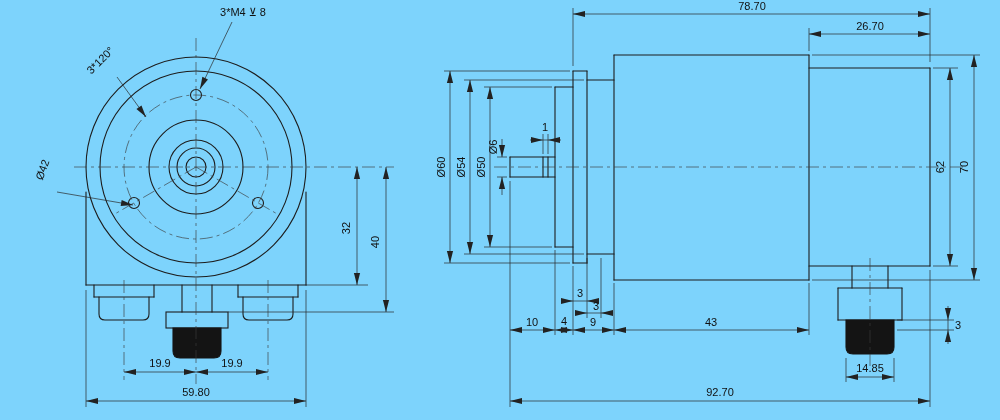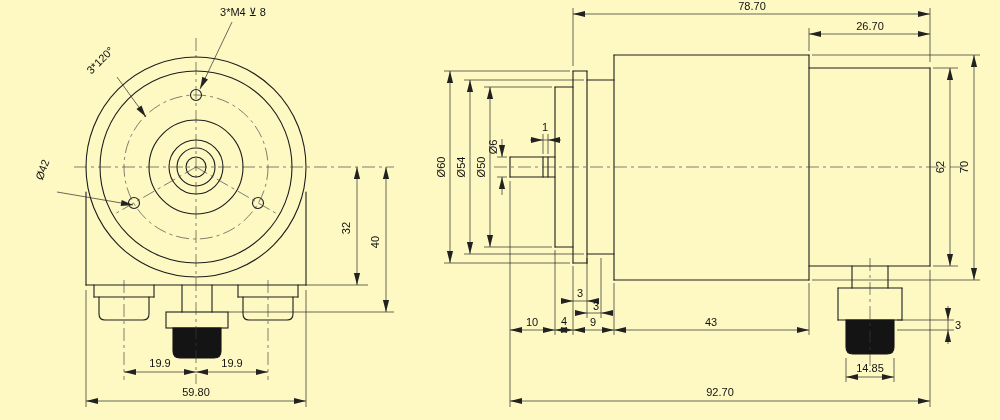--- a/index.html
+++ b/index.html
@@ -1,16 +1,16 @@
 <!DOCTYPE html>
 <html><head>
 <meta charset="utf-8">
 <style>
   html,body{margin:0;padding:0;background:#ffffff;}
-  .sheet{position:relative;width:1000px;height:420px;background:#fef9c3;overflow:hidden;}
+  .sheet{position:relative;width:1000px;height:420px;background:#7dd3fc;overflow:hidden;}
   svg{position:absolute;left:0;top:0;}
   .ol{stroke:#1d1d1d;stroke-width:1.1;fill:none;stroke-linecap:round;}
   .thin{stroke:#2a2a2a;stroke-width:0.7;fill:none;}
   .cl{stroke:#3a3a3a;stroke-width:0.65;fill:none;stroke-dasharray:13 4 3 4;}
   .dt{font-family:"Liberation Sans",sans-serif;font-size:11px;fill:#111;}
   .blackfill{fill:#141414;stroke:#141414;}
 </style>
 </head>
 <body>
 

